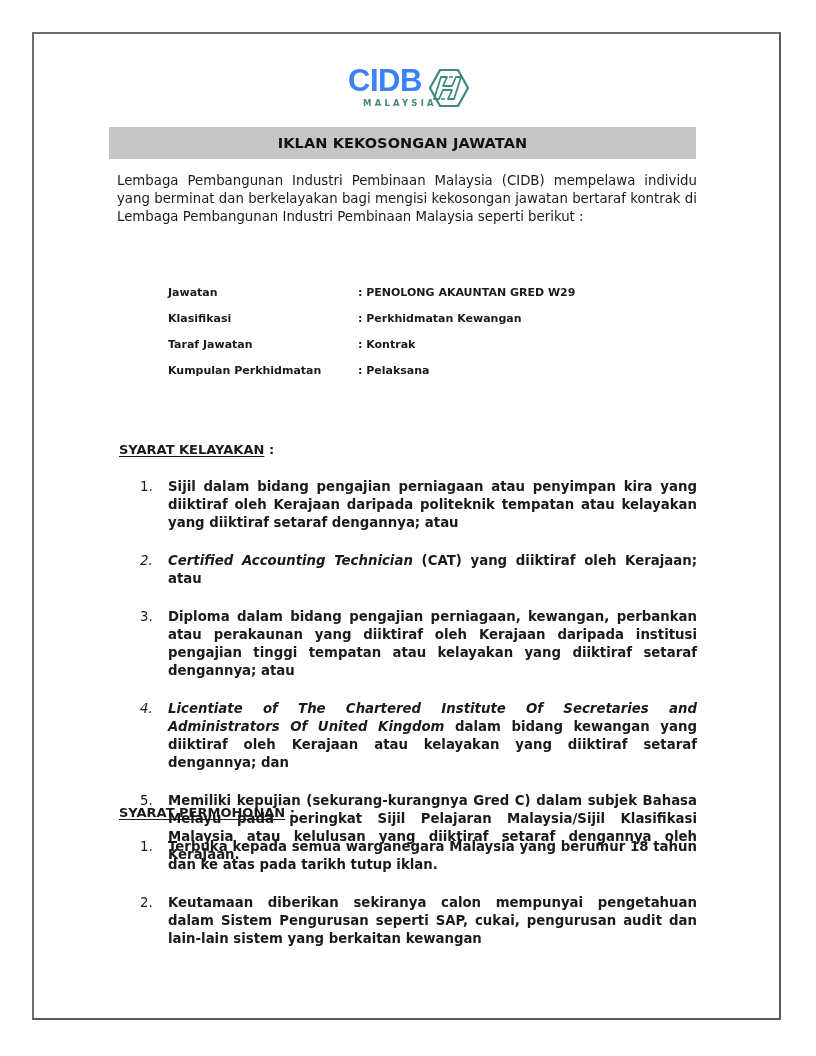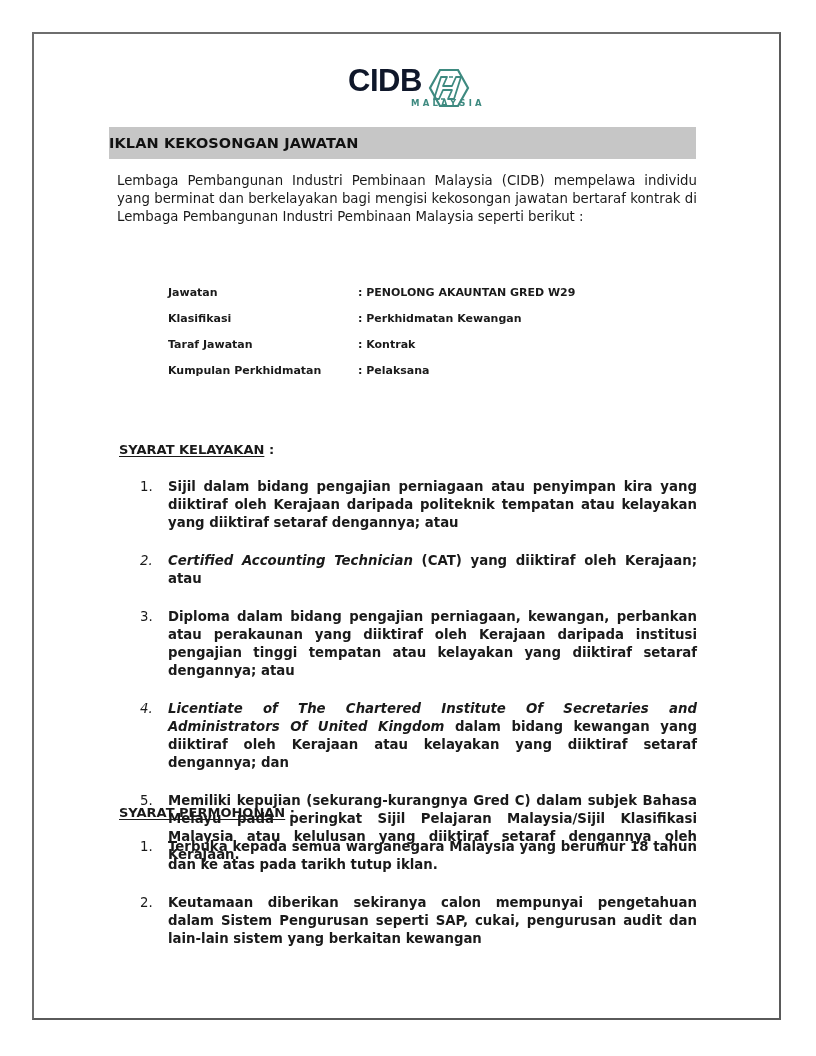--- a/index.html
+++ b/index.html
@@ -3,26 +3,26 @@
 <meta charset="utf-8">
 <style>
   html, body { margin: 0; padding: 0; background: #ffffff; }
   body { width: 816px; height: 1056px; position: relative; overflow: hidden;
          font-family: "DejaVu Sans", sans-serif; color: #1a1a1a; }
   .page-border { position: absolute; left: 32px; top: 32px; width: 749px; height: 988px;
                  border: 2px solid #6e6e6e; border-right-color: #5a5a5a; border-bottom-color: #5a5a5a;
                  box-sizing: border-box; }
   .logo { position: absolute; left: 348px; top: 64px; width: 122px; height: 48px; }
   .logo-text { position: absolute; left: 0; top: 0; font-family: "Liberation Sans", sans-serif;
-               font-weight: bold; font-size: 31px; letter-spacing: -0.5px; color: #0f172a; line-height: 34px; }
+               font-weight: bold; font-size: 31px; letter-spacing: -0.5px; color: #3b82f6; line-height: 34px; }
   .logo-sub { position: absolute; left: 15px; top: 34px; font-family: "DejaVu Sans", sans-serif;
-              font-weight: bold; font-size: 8.5px; letter-spacing: 3.2px; color: #3e8a80; margin-left: 48px; }
+              font-weight: bold; font-size: 8.5px; letter-spacing: 3.2px; color: #3e8a80; }
   .logo-mark { position: absolute; left: 80px; top: 3px; width: 42px; height: 42px; }
   .title-bar { position: absolute; left: 109px; top: 127px; width: 587px; height: 32px; background: #c6c6c6;
-               display: flex; align-items: center; justify-content: flex-start; }
+               display: flex; align-items: center; justify-content: center; }
   .title-bar span { font-weight: bold; font-size: 14.5px; letter-spacing: 0.1px; color: #111; }
   .intro { position: absolute; left: 117px; top: 172px; width: 580px; font-size: 13.3px; line-height: 18px;
            text-align: justify; text-align-last: left; }
   .details { position: absolute; left: 168px; top: 280px; }
   .detail-row { display: flex; height: 25.8px; align-items: center; font-size: 11px; font-weight: bold; }
   .detail-label { width: 190px; }
   .detail-value { }
   .section-heading { position: absolute; left: 119px; font-size: 13px; font-weight: bold; }
   .section-heading .u { text-decoration: underline; text-underline-offset: 2px; }
   .list { position: absolute; left: 140px; width: 557px; margin: 0; padding: 0; list-style: none; }

